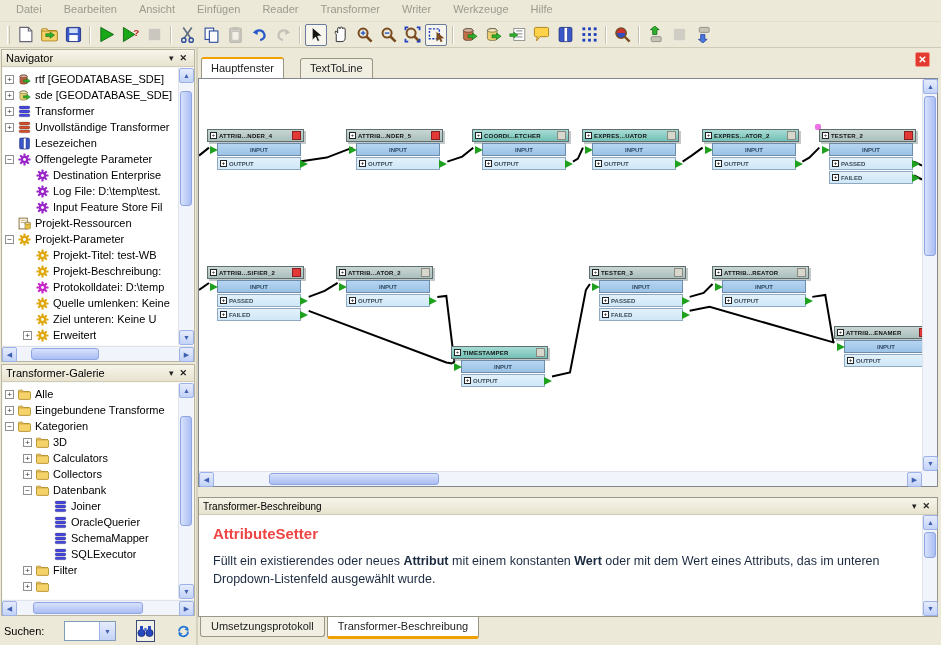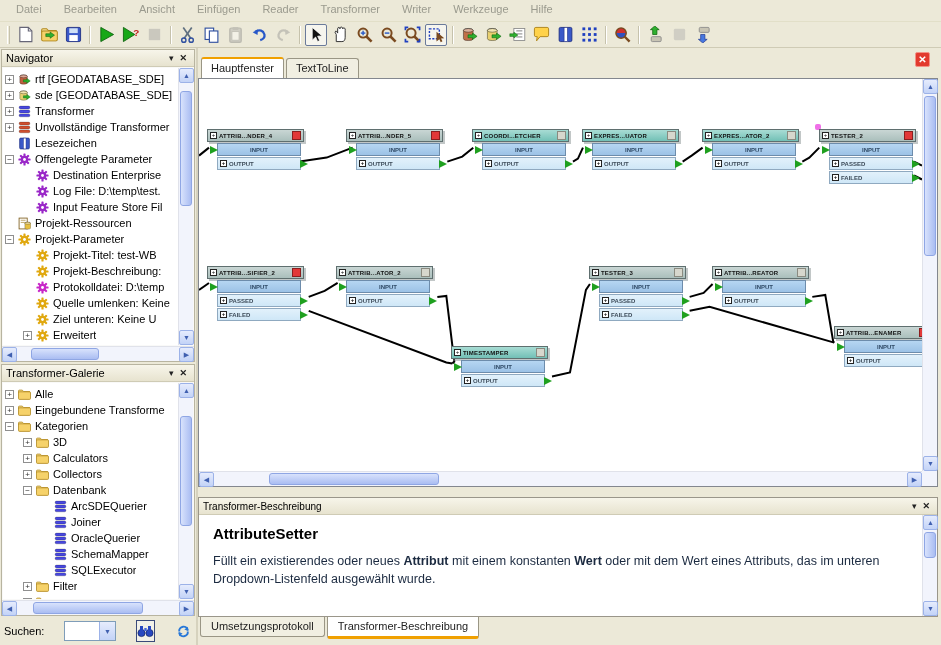--- a/index.html
+++ b/index.html
@@ -58,21 +58,21 @@
   .combo { width:106px; height:20px; background:#fff; border:1px solid #7f9db9; display:flex; }
   .combo .cfield { flex:1; }
   .combo .cbtn { width:16px; background:linear-gradient(#e6ecfd,#c3d3f7); border-left:1px solid #9cb2e8;
                  color:#4060b0; font-size:7px; display:flex; align-items:center; justify-content:center; }
   .sq-btn { width:24px; height:22px; display:flex; align-items:center; justify-content:center; border:1px solid transparent; }
   .sq-btn.pressed { border:1px solid #3a4a7a; background:#f2f1e8; }
 
   
   .tabbar { height:30px; display:flex; align-items:flex-end; padding-left:3px; position:relative; }
   .ctab { font-size:11px; padding:3px 9px 4px; border:1px solid #9a9685; border-bottom:none;
-          border-radius:3px 3px 0 0; background:#f1efe2; margin-right:2px; color:#222; }
+          border-radius:3px 3px 0 0; background:#f1efe2; margin-right:16px; color:#222; }
   .ctab.active { background:#fff; border-top:2px solid #f0a000; font-size:11px; }
   .tab-close { position:absolute; right:8px; top:4px; width:15px; height:15px; background:#e23a2e;
                border:1px solid #f39287; border-radius:2px; color:#fff; font-size:10px; font-weight:bold;
                display:flex; align-items:center; justify-content:center; line-height:1; }
 
   
   .canvas-zone { flex:1; display:flex; flex-direction:column; border:1px solid #83878e; min-height:0; }
   .canvas-row { flex:1; display:flex; min-height:0; }
   .canvas { flex:1; position:relative; background:#fff; overflow:hidden; }
   #wires { position:absolute; left:0; top:0; width:100%; height:100%; }
@@ -101,21 +101,21 @@
   .arr-r { right:-8px; border-right:none; border-left:8px solid #1fa01f; }
   .pink-dot { position:absolute; width:6px; height:6px; background:#f070e8; border-radius:2px; }
 
   
   .gapline { height:10px; }
   .desc-panel { height:120px; border:1px solid #9a968a; display:flex; flex-direction:column; background:#fff; }
   .desc-title { height:17px; background:linear-gradient(#f7f5ea,#e7e3cf); display:flex; align-items:center;
                 font-size:10px; padding:0 4px; border-bottom:1px solid #cfcbb5; }
   .desc-body-row { flex:1; display:flex; min-height:0; }
   .desc-content { flex:1; padding:10px 14px; overflow:hidden; }
-  .desc-h { font-size:15px; font-weight:bold; color:#000000; margin-bottom:10px; }
+  .desc-h { font-size:15px; font-weight:bold; color:#ef4444; margin-bottom:10px; }
   .desc-p { font-size:12.5px; color:#1b2a40; line-height:1.45; }
 
   
   .bottom-tabs { height:28px; display:flex; align-items:flex-start; padding-left:2px; gap:2px; background:#ece9d8; }
   .btab { font-size:11px; padding:3px 10px 4px; border:1px solid #9a9685; border-top:none;
           border-radius:0 0 3px 3px; background:#f1efe2; color:#222; }
   .btab.active { background:#fff; border-bottom:3px solid #f0a000; font-weight:normal; }
 </style>
 </head>
 <body>
@@ -574,27 +574,20 @@
                 <svg class="ticon" viewBox="0 0 13 11">
                   <use href="#i-folder"></use>
                 </svg>
                 <span class="tlabel">Datenbank</span>
               </div>
             <div class="trow" style="padding-left:38px">
                 <span class="exp none"></span>
                 <svg class="ticon" viewBox="0 0 12 12" style="color:#4848e0">
                   <use href="#i-bars"></use>
                 </svg>
-                <span class="tlabel">ArcSDEQuerier</span>
-              </div>
-            <div class="trow" style="padding-left:38px">
-                <span class="exp none"></span>
-                <svg class="ticon" viewBox="0 0 12 12" style="color:#4848e0">
-                  <use href="#i-bars"></use>
-                </svg>
                 <span class="tlabel">Joiner</span>
               </div>
             <div class="trow" style="padding-left:38px">
                 <span class="exp none"></span>
                 <svg class="ticon" viewBox="0 0 12 12" style="color:#4848e0">
                   <use href="#i-bars"></use>
                 </svg>
                 <span class="tlabel">OracleQuerier</span>
               </div>
             <div class="trow" style="padding-left:38px">

